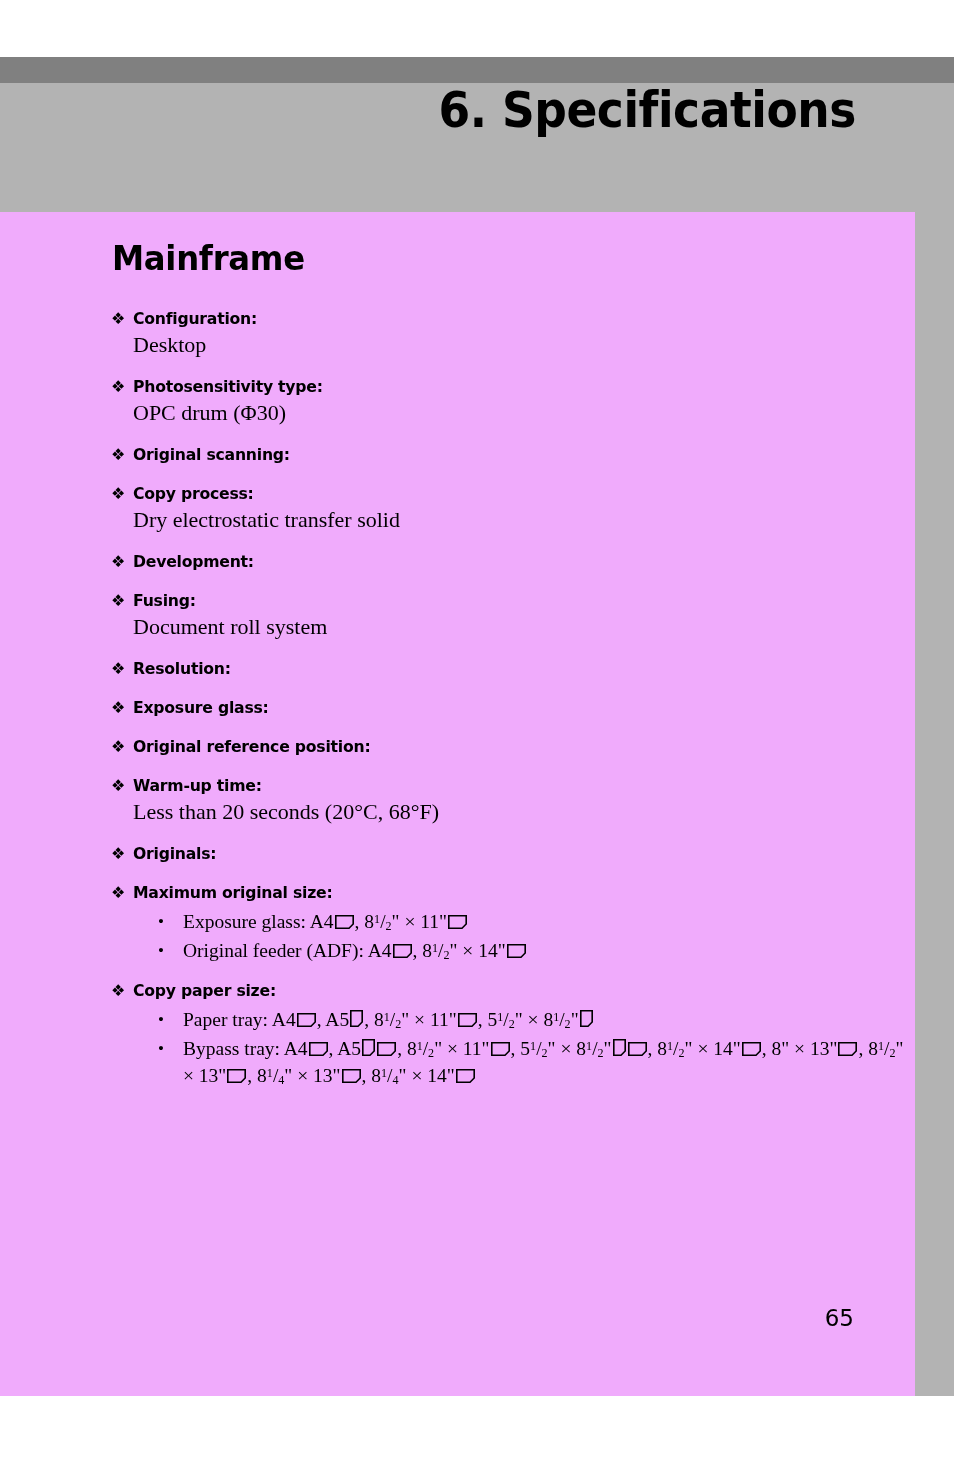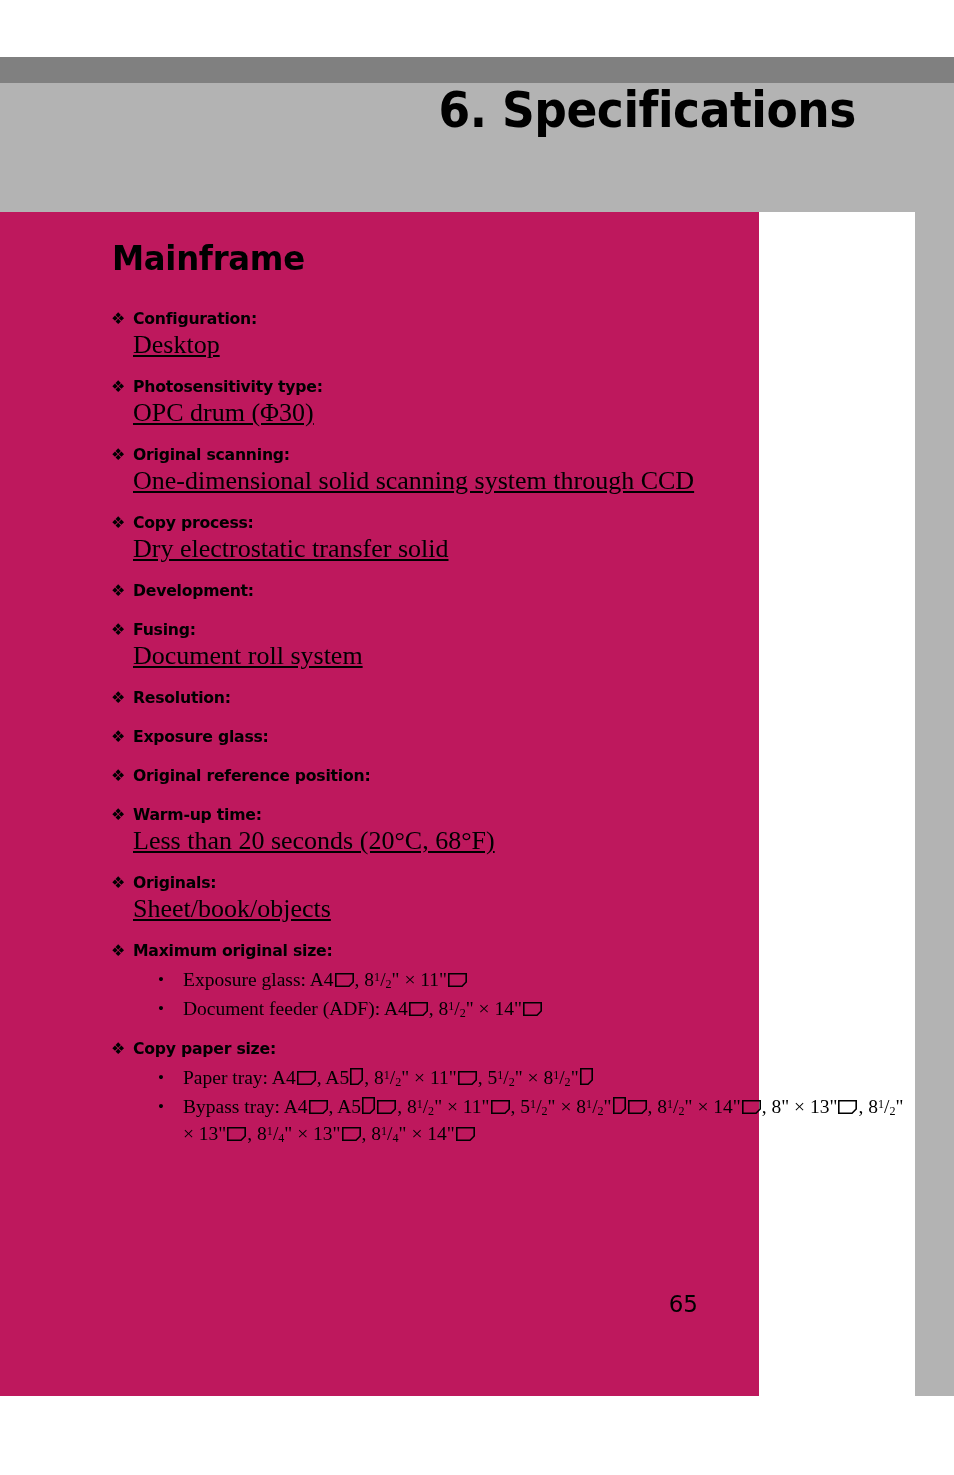--- a/index.html
+++ b/index.html
@@ -56,23 +56,23 @@
     width: 39px;
     height: 1184px;
     background: #b3b3b3;
   }
 
   
   #page-body {
     position: absolute;
     left: 0;
     top: 212px;
-    width: 759px;
+    width: 915px;
     height: 1184px;
-    background: #be185d;
+    background: #f0abfc;
   }
 
   #section-title {
     position: absolute;
     left: 112px;
     top: 26px;
     font-family: "DejaVu Sans", sans-serif;
     font-weight: bold;
     font-size: 34px;
     letter-spacing: -0.3px;
@@ -105,24 +105,23 @@
     font-weight: bold;
     font-size: 16.5px;
     line-height: 21px;
     letter-spacing: -0.25px;
     transform: scaleX(0.95);
     transform-origin: left center;
     display: inline-block;
   }
   .spec-desc {
     font-family: "Liberation Serif", serif;
-    font-size: 26px;
+    font-size: 22px;
     line-height: 26px;
     margin-top: 3px;
-    text-decoration: underline;
   }
 
   
   .sub-list {
     margin-top: 5px;
     padding-left: 20px;
   }
   .sub-item {
     position: relative;
     font-family: "Liberation Serif", serif;
@@ -165,21 +164,21 @@
     vertical-align: -1px;
     margin: 0 1px 0 1px;
     position: relative;
   }
   .paper-icon svg { display: block; }
 
   
   #page-number {
     position: absolute;
     right: 39px;
-    bottom: 79px;
+    bottom: 65px;
     width: 876px;
     text-align: right;
     padding-right: 22px;
     box-sizing: border-box;
     font-family: "DejaVu Sans", sans-serif;
     font-size: 23px;
     color: #000000;
   }
 </style>
 </head>
@@ -191,36 +190,36 @@
 
 <div id="right-margin-band"></div>
 
 <div id="page-body">
 
   <div id="section-title">Mainframe</div>
 
   <div id="spec-list">
       <div class="spec-entry"><span class="spec-bullet">❖</span><div class="spec-term">Configuration:</div><div class="spec-desc">Desktop</div></div>
       <div class="spec-entry"><span class="spec-bullet">❖</span><div class="spec-term">Photosensitivity type:</div><div class="spec-desc">OPC drum (Φ30)</div></div>
-      <div class="spec-entry"><span class="spec-bullet">❖</span><div class="spec-term">Original scanning:</div><div class="spec-desc">One-dimensional solid scanning system through CCD</div></div>
+      <div class="spec-entry"><span class="spec-bullet">❖</span><div class="spec-term">Original scanning:</div></div>
       <div class="spec-entry"><span class="spec-bullet">❖</span><div class="spec-term">Copy process:</div><div class="spec-desc">Dry electrostatic transfer solid</div></div>
       <div class="spec-entry"><span class="spec-bullet">❖</span><div class="spec-term">Development:</div></div>
       <div class="spec-entry"><span class="spec-bullet">❖</span><div class="spec-term">Fusing:</div><div class="spec-desc">Document roll system</div></div>
       <div class="spec-entry"><span class="spec-bullet">❖</span><div class="spec-term">Resolution:</div></div>
       <div class="spec-entry"><span class="spec-bullet">❖</span><div class="spec-term">Exposure glass:</div></div>
       <div class="spec-entry"><span class="spec-bullet">❖</span><div class="spec-term">Original reference position:</div></div>
       <div class="spec-entry"><span class="spec-bullet">❖</span><div class="spec-term">Warm-up time:</div><div class="spec-desc">Less than 20 seconds (20°C, 68°F)</div></div>
-      <div class="spec-entry"><span class="spec-bullet">❖</span><div class="spec-term">Originals:</div><div class="spec-desc">Sheet/book/objects</div></div>
+      <div class="spec-entry"><span class="spec-bullet">❖</span><div class="spec-term">Originals:</div></div>
       <div class="spec-entry" style="margin-bottom: 16px;"><span class="spec-bullet">❖</span><div class="spec-term">Maximum original size:</div><div class="sub-list">
           <div class="sub-item"><span class="sub-dot">•</span><span>Exposure glass: </span><span>A4</span><span class="paper-icon"><svg width="19" height="14" viewBox="0 0 19 14">
                 <path d="M 0.8 0.8 L 18.2 0.8 L 18.2 9 L 14 13.2 L 0.8 13.2 Z" fill="none" stroke="#000" stroke-width="1.6" stroke-linejoin="miter"></path>
               </svg></span><span>, </span><span class="frac">8<sup>1</sup><span class="slash">/</span><sub>2</sub></span><span>" × 11"</span><span class="paper-icon"><svg width="19" height="14" viewBox="0 0 19 14">
                 <path d="M 0.8 0.8 L 18.2 0.8 L 18.2 9 L 14 13.2 L 0.8 13.2 Z" fill="none" stroke="#000" stroke-width="1.6" stroke-linejoin="miter"></path>
               </svg></span></div>
-          <div class="sub-item"><span class="sub-dot">•</span><span>Document feeder (ADF): </span><span>A4</span><span class="paper-icon"><svg width="19" height="14" viewBox="0 0 19 14">
+          <div class="sub-item"><span class="sub-dot">•</span><span>Original feeder (ADF): </span><span>A4</span><span class="paper-icon"><svg width="19" height="14" viewBox="0 0 19 14">
                 <path d="M 0.8 0.8 L 18.2 0.8 L 18.2 9 L 14 13.2 L 0.8 13.2 Z" fill="none" stroke="#000" stroke-width="1.6" stroke-linejoin="miter"></path>
               </svg></span><span>, </span><span class="frac">8<sup>1</sup><span class="slash">/</span><sub>2</sub></span><span>" × 14"</span><span class="paper-icon"><svg width="19" height="14" viewBox="0 0 19 14">
                 <path d="M 0.8 0.8 L 18.2 0.8 L 18.2 9 L 14 13.2 L 0.8 13.2 Z" fill="none" stroke="#000" stroke-width="1.6" stroke-linejoin="miter"></path>
               </svg></span></div>
         </div></div>
       <div class="spec-entry" style="margin-bottom: 16px;"><span class="spec-bullet">❖</span><div class="spec-term">Copy paper size:</div><div class="sub-list">
           <div class="sub-item"><span class="sub-dot">•</span><span>Paper tray: </span><span>A4</span><span class="paper-icon"><svg width="19" height="14" viewBox="0 0 19 14">
                 <path d="M 0.8 0.8 L 18.2 0.8 L 18.2 9 L 14 13.2 L 0.8 13.2 Z" fill="none" stroke="#000" stroke-width="1.6" stroke-linejoin="miter"></path>
               </svg></span><span>, </span><span>A5</span><span class="paper-icon"><svg width="13" height="17" viewBox="0 0 13 17">
                 <path d="M 0.8 0.8 L 12.2 0.8 L 12.2 12 L 8 16.2 L 0.8 16.2 Z" fill="none" stroke="#000" stroke-width="1.6" stroke-linejoin="miter"></path>

